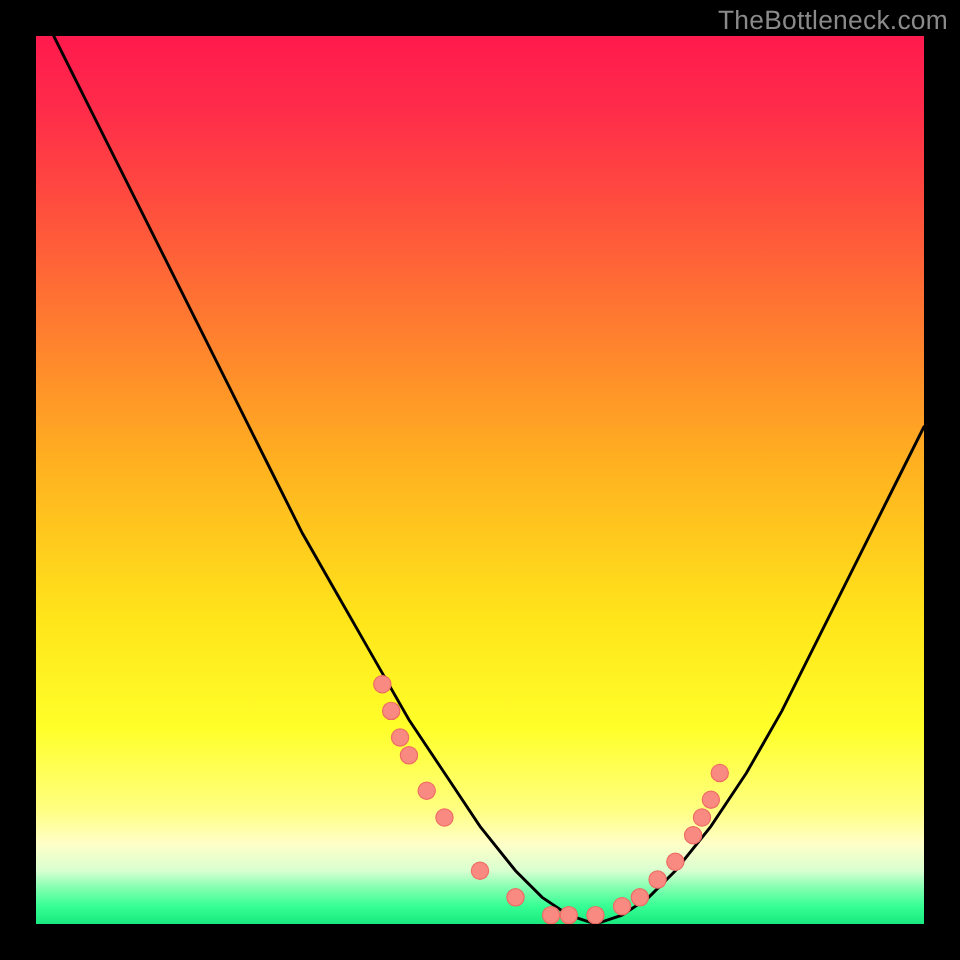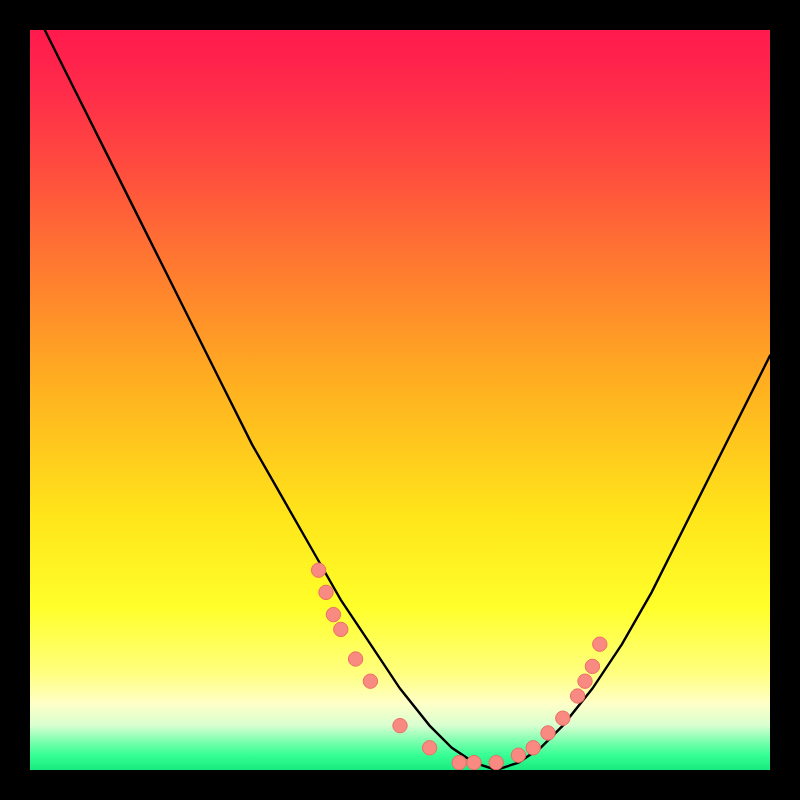--- a/index.html
+++ b/index.html
@@ -59,20 +59,21 @@
     position: absolute;
     inset: 0;
     width: 100%;
     height: 100%;
   }
 </style>
 </head>
 <body>
 
 <div class="stage">
+  <div class="watermark">TheBottleneck.com</div>
   <div class="plot">
     <div class="gradient"></div>
     <svg class="overlay" viewBox="0 0 740 740" preserveAspectRatio="none">
       <path id="curve-path" fill="none" stroke="#000000" stroke-width="2.4" stroke-linecap="round" d="M14.8 0.0 L44.4 59.2 L74.0 118.4 L103.6 177.6 L133.2 236.8 L162.8 296.0 L192.4 355.2 L222.0 414.4 L251.6 466.2 L281.2 518.0 L310.8 569.8 L340.4 614.2 L370.0 658.6 L399.6 695.6 L421.8 717.8 L444.0 732.6 L466.2 740.0 L488.4 732.6 L510.6 717.8 L532.8 695.6 L562.4 658.6 L592.0 614.2 L621.6 562.4 L651.2 503.2 L680.8 444.0 L710.4 384.8 L740.0 325.6"></path>
       <g id="markers">
           <circle cx="288.6" cy="540.2" r="7.2" fill="#f98a82" stroke="#ee6c64" stroke-width="1"></circle>
           <circle cx="296.0" cy="562.4" r="7.2" fill="#f98a82" stroke="#ee6c64" stroke-width="1"></circle>
           <circle cx="303.4" cy="584.6" r="7.2" fill="#f98a82" stroke="#ee6c64" stroke-width="1"></circle>
           <circle cx="310.8" cy="599.4" r="7.2" fill="#f98a82" stroke="#ee6c64" stroke-width="1"></circle>
           <circle cx="325.6" cy="629.0" r="7.2" fill="#f98a82" stroke="#ee6c64" stroke-width="1"></circle>

